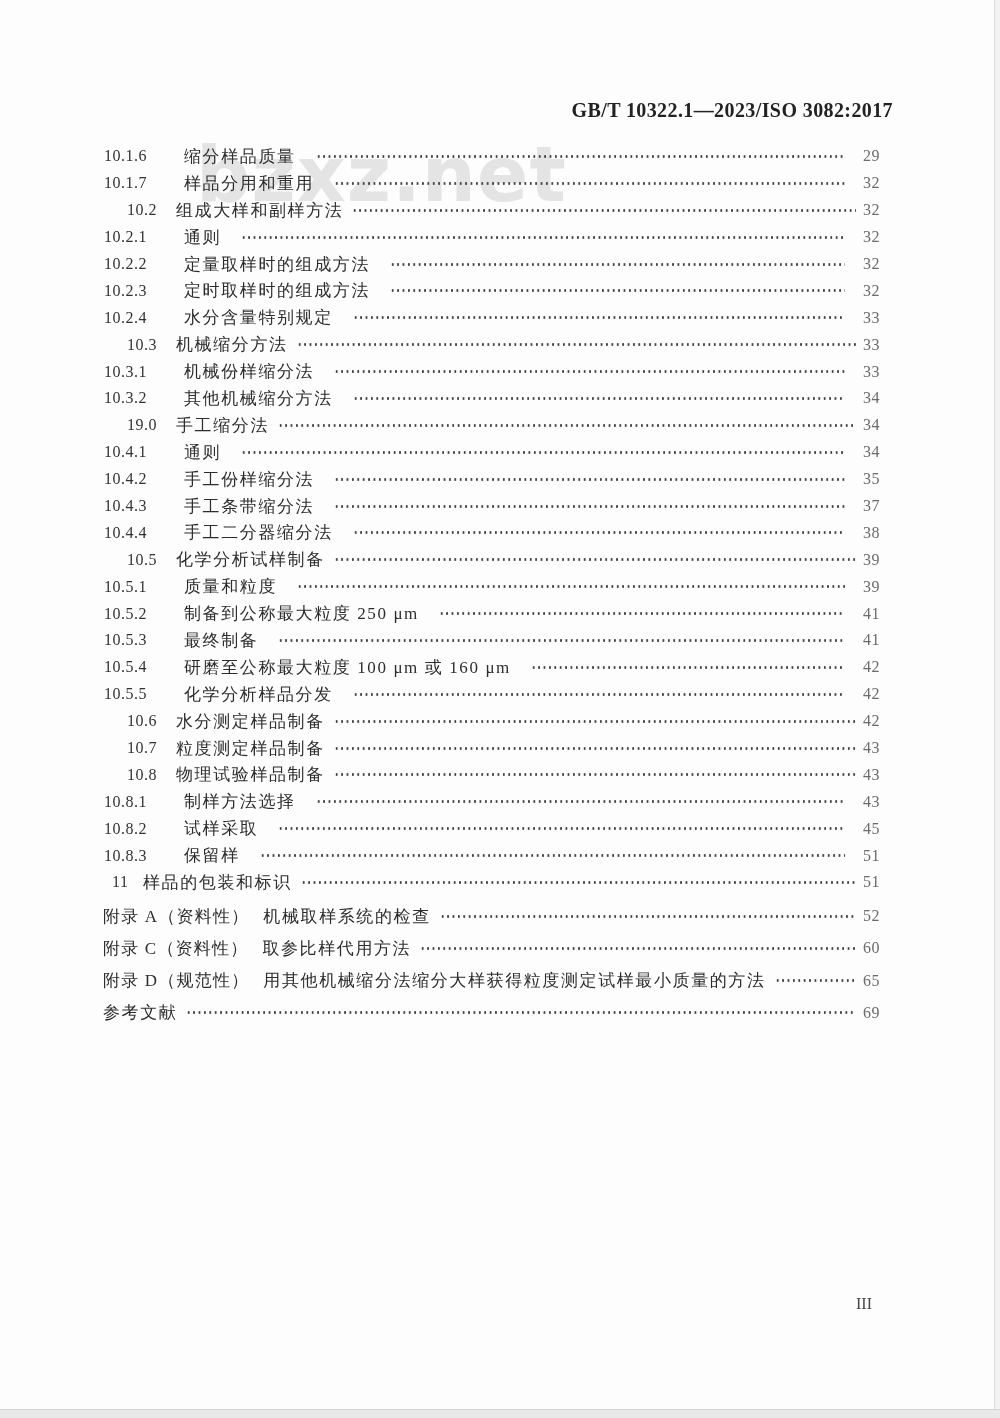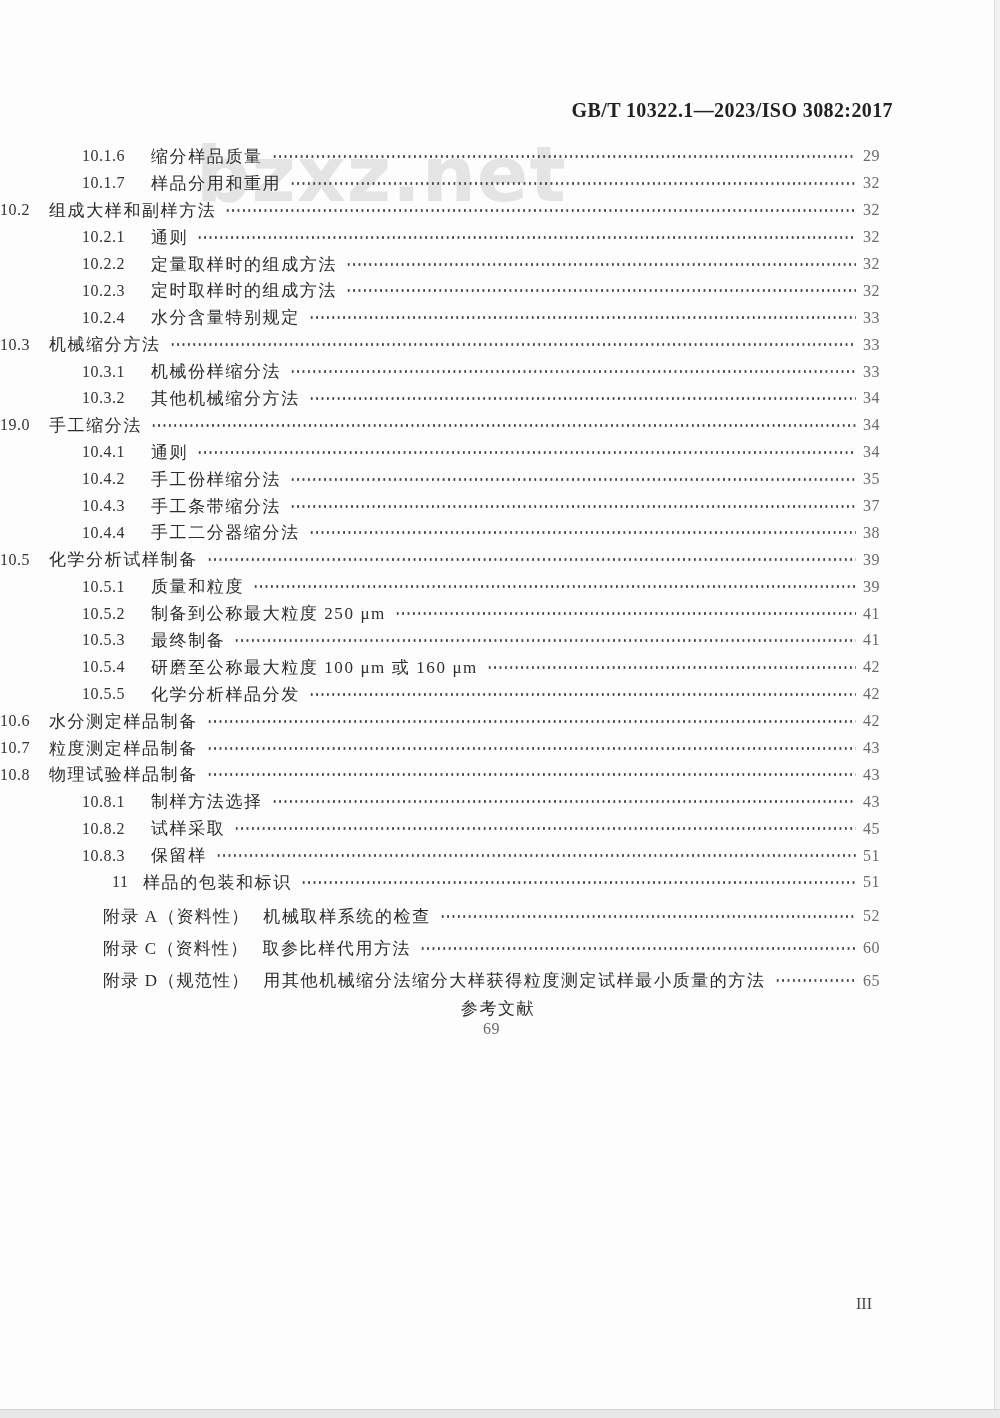--- a/index.html
+++ b/index.html
@@ -41,27 +41,27 @@
     left: 0;
     top: 143px;
     right: 107px;
     z-index: 1;
   }
   .row { display: flex; align-items: center; height: 26.9px; }
   .row.app, .row.ref { height: 32.25px; }
   .row.l1 + .row.app { margin-top: 4px; }
   .row.l1 { padding-left: 112px; }
   .l1 .num { width: 31px; }
-  .row.l2 { }
+  .row.l2 { padding-left: 127px; }
   .l2 .num { width: 49px; }
-  .row.l3 { padding-left: 82px; }
+  .row.l3 { padding-left: 104px; gap: 11px; }
   .l3 .num { width: 69px; }
   .row.app { padding-left: 103px; }
   .app .num { width: auto; margin-right: 14px; font-size: 17px; letter-spacing: 1.2px; color: #2d2d2d; }
-  .row.ref { padding-left: 103px; flex-direction: column; }
+  .row.ref { padding-left: 103px; }
   .num {
     font-size: 16px;
     color: #333;
     letter-spacing: 0.5px;
     white-space: nowrap;
     flex: none;
   }
   .title {
     font-size: 17px;
     letter-spacing: 1.6px;

